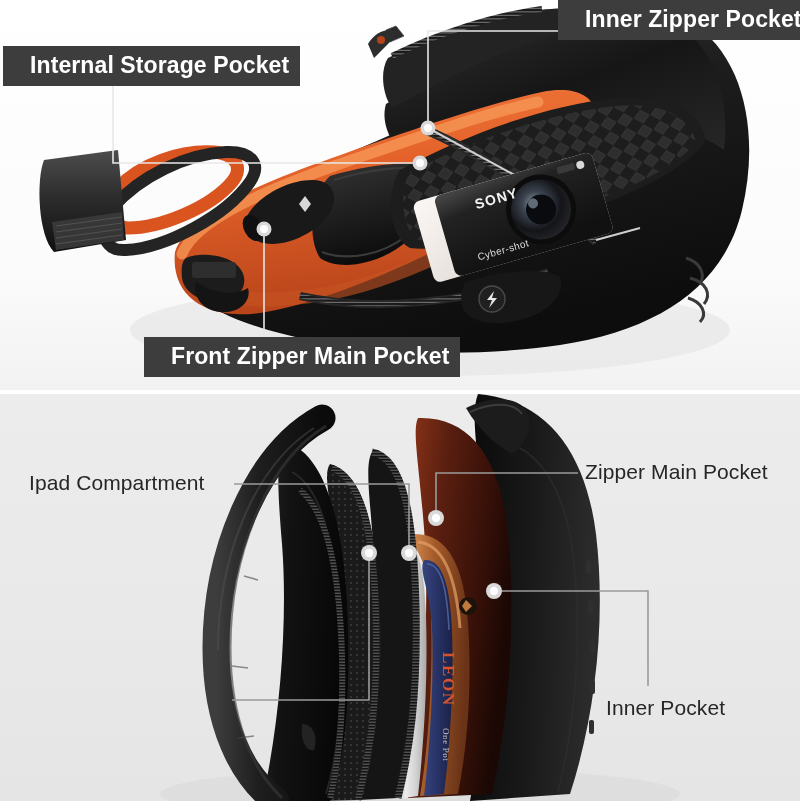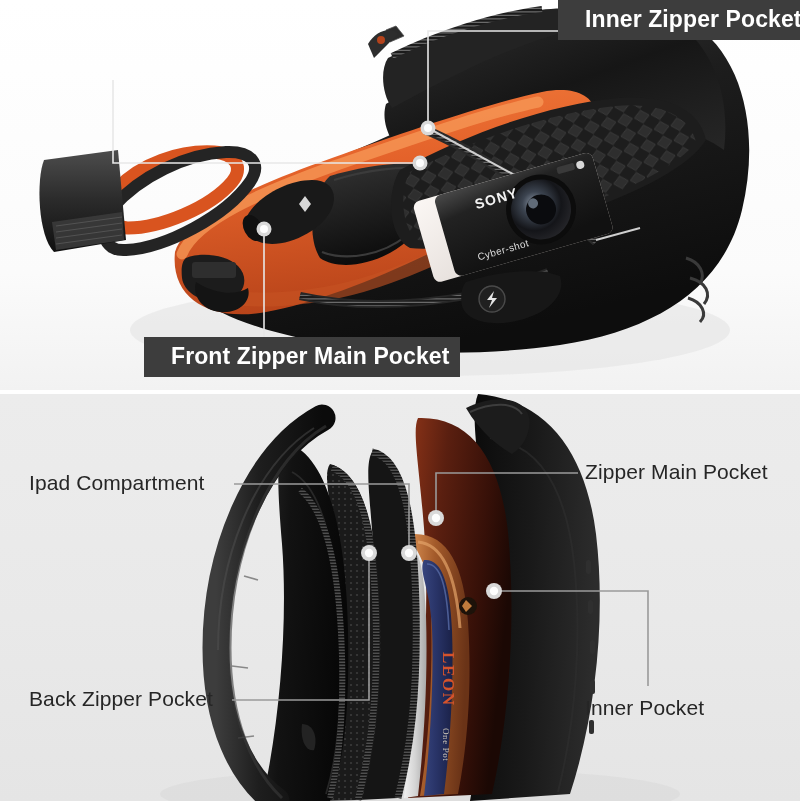--- a/index.html
+++ b/index.html
@@ -271,20 +271,21 @@
       </g>
       <g>
         <path class="leader-line light" d="M 264 229 L 264 337"></path>
         <circle class="leader-dot-outer" cx="264" cy="229" r="7.5"></circle>
         <circle class="leader-dot-inner" cx="264" cy="229" r="4"></circle>
       </g>
     </svg>
 
     <div class="chip-label" style="left:558px; top:0px;">Inner Zipper Pocket</div>
 
+    <div class="chip-label" style="left:3px; top:46px;">Internal Storage Pocket</div>
 
     <div class="chip-label" style="left:124px; top:337px;margin-left:20px;">Front Zipper Main Pocket</div>
   </div>
 
   <div class="panel" id="panel-bottom">
 
     <svg class="panel-photo" viewBox="0 0 800 407" preserveAspectRatio="none">
       <defs>
         <linearGradient id="bBg" x1="0" y1="0" x2="0" y2="1">
           <stop offset="0" stop-color="#ececec"></stop>
@@ -425,18 +426,17 @@
         <path class="leader-line dark" d="M 494 197 L 648 197 L 648 292"></path>
         <circle class="leader-dot-outer" cx="494" cy="197" r="8"></circle>
         <circle class="leader-dot-inner" cx="494" cy="197" r="4.2"></circle>
       </g>
     </svg>
 
     <div class="plain-label" style="left:29px; top:78px;">Ipad Compartment</div>
 
     <div class="plain-label" style="left:585px; top:67px;">Zipper Main Pocket</div>
 
-    <div class="plain-label" style="left:29px; top:294px;">Back Zipper Pocket</div>
-
-    <div class="plain-label" style="left:585px; top:303px;text-align:center;">Inner Pocket</div>
+
+    <div class="plain-label" style="left:606px; top:303px;text-align:center;">Inner Pocket</div>
   </div>
 
 </div>
 
 </body></html>

